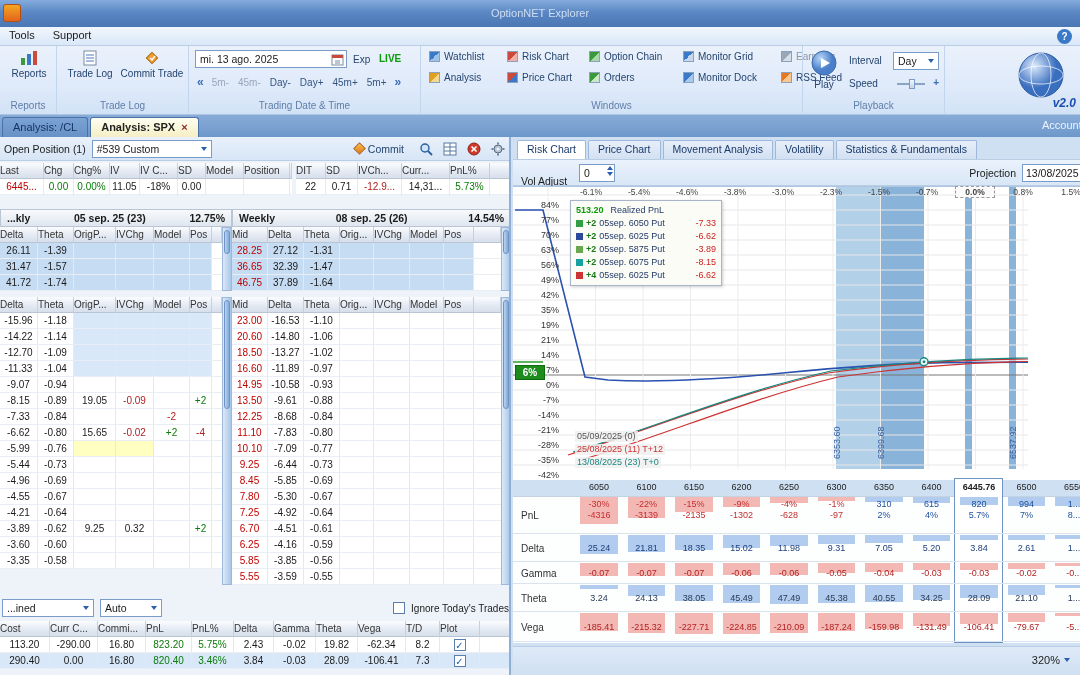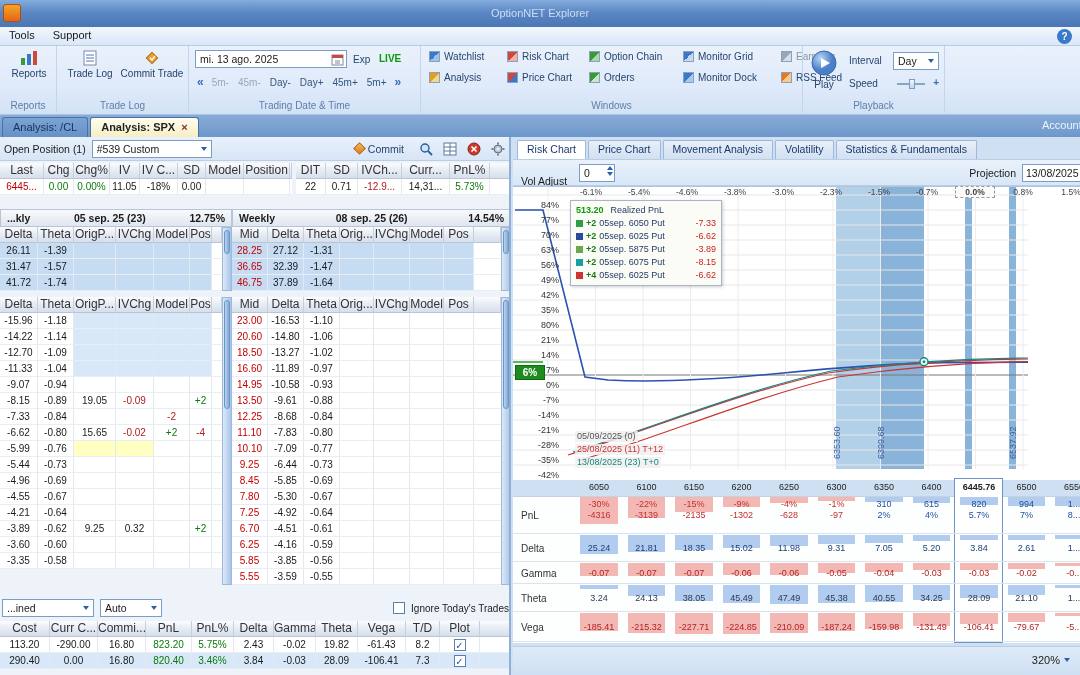--- a/index.html
+++ b/index.html
@@ -47,21 +47,21 @@
 .tab-close{color:#8a2a2a;margin-left:6px;font-weight:bold}
 .account-label{position:absolute;right:-6px;top:4px;color:#eef4fc;width:44px;overflow:hidden;white-space:nowrap;font-size:11px}
 
 .lpanel{position:absolute;left:0;top:137px;width:511px;height:538px;background:#eef3fa;border-right:2px solid #8fb0d4;overflow:hidden}
 .pos-header{position:absolute;left:0;top:0;width:511px;height:24px;background:linear-gradient(#e9f1fb,#d7e5f6);border-bottom:1px solid #b9cde5;display:flex;align-items:center;gap:6px;padding:0 4px}
 .pos-label{font-size:10.5px;white-space:nowrap}
 .commit-btn{display:inline-flex;align-items:center;gap:4px;font-size:10.5px;color:#25456f;padding:1px 6px;border:1px solid transparent}
 .diamond{width:9px;height:9px;background:linear-gradient(135deg,#f8c048,#e07818);transform:rotate(45deg);border:1px solid #b05a10;display:inline-block}
 .icon-btn{display:inline-flex;align-items:center;justify-content:center;width:18px;height:18px}
 .trow{display:flex;height:16px}
-.th{background:linear-gradient(#fbfcfe,#e2e9f3 60%,#d7dfeb);border-right:1px solid #c6cfdc;border-bottom:1px solid #b9c4d4;font-size:12px;color:#333;text-align:center;height:16px;line-height:15px;overflow:hidden;white-space:nowrap;flex:none}
+.th{background:linear-gradient(#fbfcfe,#e2e9f3 60%,#d7dfeb);border-right:1px solid #c6cfdc;border-bottom:1px solid #b9c4d4;font-size:10px;color:#333;height:16px;line-height:15px;overflow:hidden;white-space:nowrap;flex:none}
 .tcell{height:16px;line-height:15px;font-size:10px;text-align:center;border-right:1px solid #e3e9f1;border-bottom:1px solid #e9eef5;background:#fff;overflow:hidden;white-space:nowrap;flex:none}
 .tfill{flex:1;background:#fff;border-bottom:1px solid #e9eef5}
 .tfill.th{background:linear-gradient(#fbfcfe,#e2e9f3 60%,#d7dfeb);border-bottom:1px solid #b9c4d4}
 .red{color:#c00000}.grn{color:#0a7a0a}.neg{color:#b02020}.pos{color:#0a7a0a}
 .selA{background:#c6dcf3}.selB{background:#d8e8f8}.yellow{background:#ffffc2}
 .exph{position:absolute;height:18px;display:flex;justify-content:space-between;align-items:center;background:linear-gradient(#f8fafc,#dfe6ef);border:1px solid #b9c4d4;font-weight:bold;font-size:10.5px;padding:0 6px;white-space:nowrap;overflow:hidden}
 .vscroll{position:absolute;width:10px;background:linear-gradient(90deg,#dce9f8,#a9c6e8);border:1px solid #9db8da}
 .vthumb{position:absolute;left:1px;right:1px;top:2px;height:38%;background:linear-gradient(90deg,#b9d4f0,#7fa8d8);border-radius:3px;border:1px solid #6f94c4}
 .lcontrols{position:absolute;left:0;top:460px;width:511px;height:22px;display:flex;align-items:center;gap:6px;padding:0 2px}
 .cb{display:inline-block;width:12px;height:12px;border:1px solid #5a7fae;background:#fff;color:#1a5fae;font-size:10px;line-height:11px;text-align:center;vertical-align:middle}
@@ -209,20 +209,34 @@
         <span>Day</span>
         <span class="caret"></span>
       </span>
     <span class="pb-label" style="left:46px;top:32px">Speed</span>
     <span style="position:absolute;left:86px;top:31px;width:50px;height:14px">
         <span class="slider-track"></span>
         <span class="slider-thumb"></span>
         <span class="slider-plus">+</span>
       </span>
     <div class="rcaption">Playback</div>
+  </div>
+  <div class="logo">
+    <svg width="50" height="50" viewBox="0 0 50 50" style="position:absolute;left:2px;top:2px">
+        <defs>
+          <radialGradient id="gg" cx="35%" cy="30%">
+            <stop offset="0%" stop-color="#dceafc"></stop>
+            <stop offset="100%" stop-color="#3a6fc0"></stop>
+          </radialGradient>
+        </defs>
+        <circle cx="25" cy="25" r="22" fill="url(#gg)" stroke="#2a5aa0"></circle>
+        <ellipse cx="25" cy="25" rx="10" ry="22" fill="none" stroke="#ffffff" stroke-opacity=".7"></ellipse>
+        <ellipse cx="25" cy="25" rx="22" ry="9" fill="none" stroke="#ffffff" stroke-opacity=".7"></ellipse>
+      </svg>
+    <span class="logo-ver">v2.0</span>
   </div>
 </div>
 
 <div class="tabbar">
   <div id="doc-tabs">
       <span class="doc-tab">Analysis: /CL</span>
       <span class="doc-tab active">Analysis: SPX<span class="tab-close">×</span></span>
     </div>
   <span class="account-label">Account</span>
 </div>
@@ -790,21 +804,21 @@
       </div>
       <div class="trow">
         <span class="tcell" style="width:50px">113.20</span>
         <span class="tcell" style="width:48px">-290.00</span>
         <span class="tcell" style="width:48px">16.80</span>
         <span class="tcell grn" style="width:46px">823.20</span>
         <span class="tcell grn" style="width:42px">5.75%</span>
         <span class="tcell" style="width:40px">2.43</span>
         <span class="tcell" style="width:42px">-0.02</span>
         <span class="tcell" style="width:42px">19.82</span>
-        <span class="tcell" style="width:48px">-61.43</span>
+        <span class="tcell" style="width:48px">-62.34</span>
         <span class="tcell" style="width:34px">8.2</span>
         <span class="tcell" style="width:40px"><span class="cb">✓</span></span>
         <span class="tfill"></span>
       </div>
       <div class="trow">
         <span class="tcell selB" style="width:50px">290.40</span>
         <span class="tcell selB" style="width:48px">0.00</span>
         <span class="tcell selB" style="width:48px">16.80</span>
         <span class="tcell selB grn" style="width:46px">820.40</span>
         <span class="tcell selB grn" style="width:42px">3.46%</span>
@@ -856,21 +870,21 @@
       </div>
     <div id="y-axis">
         <span class="ylab" style="top:13px">84%</span>
         <span class="ylab" style="top:28px">77%</span>
         <span class="ylab" style="top:43px">70%</span>
         <span class="ylab" style="top:58px">63%</span>
         <span class="ylab" style="top:73px">56%</span>
         <span class="ylab" style="top:88px">49%</span>
         <span class="ylab" style="top:103px">42%</span>
         <span class="ylab" style="top:118px">35%</span>
-        <span class="ylab" style="top:133px">80%</span>
+        <span class="ylab" style="top:133px">19%</span>
         <span class="ylab" style="top:148px">21%</span>
         <span class="ylab" style="top:163px">14%</span>
         <span class="ylab" style="top:178px">7%</span>
         <span class="ylab" style="top:193px">0%</span>
         <span class="ylab" style="top:208px">-7%</span>
         <span class="ylab" style="top:223px">-14%</span>
         <span class="ylab" style="top:238px">-21%</span>
         <span class="ylab" style="top:253px">-28%</span>
         <span class="ylab" style="top:268px">-35%</span>
         <span class="ylab" style="top:283px">-42%</span>

